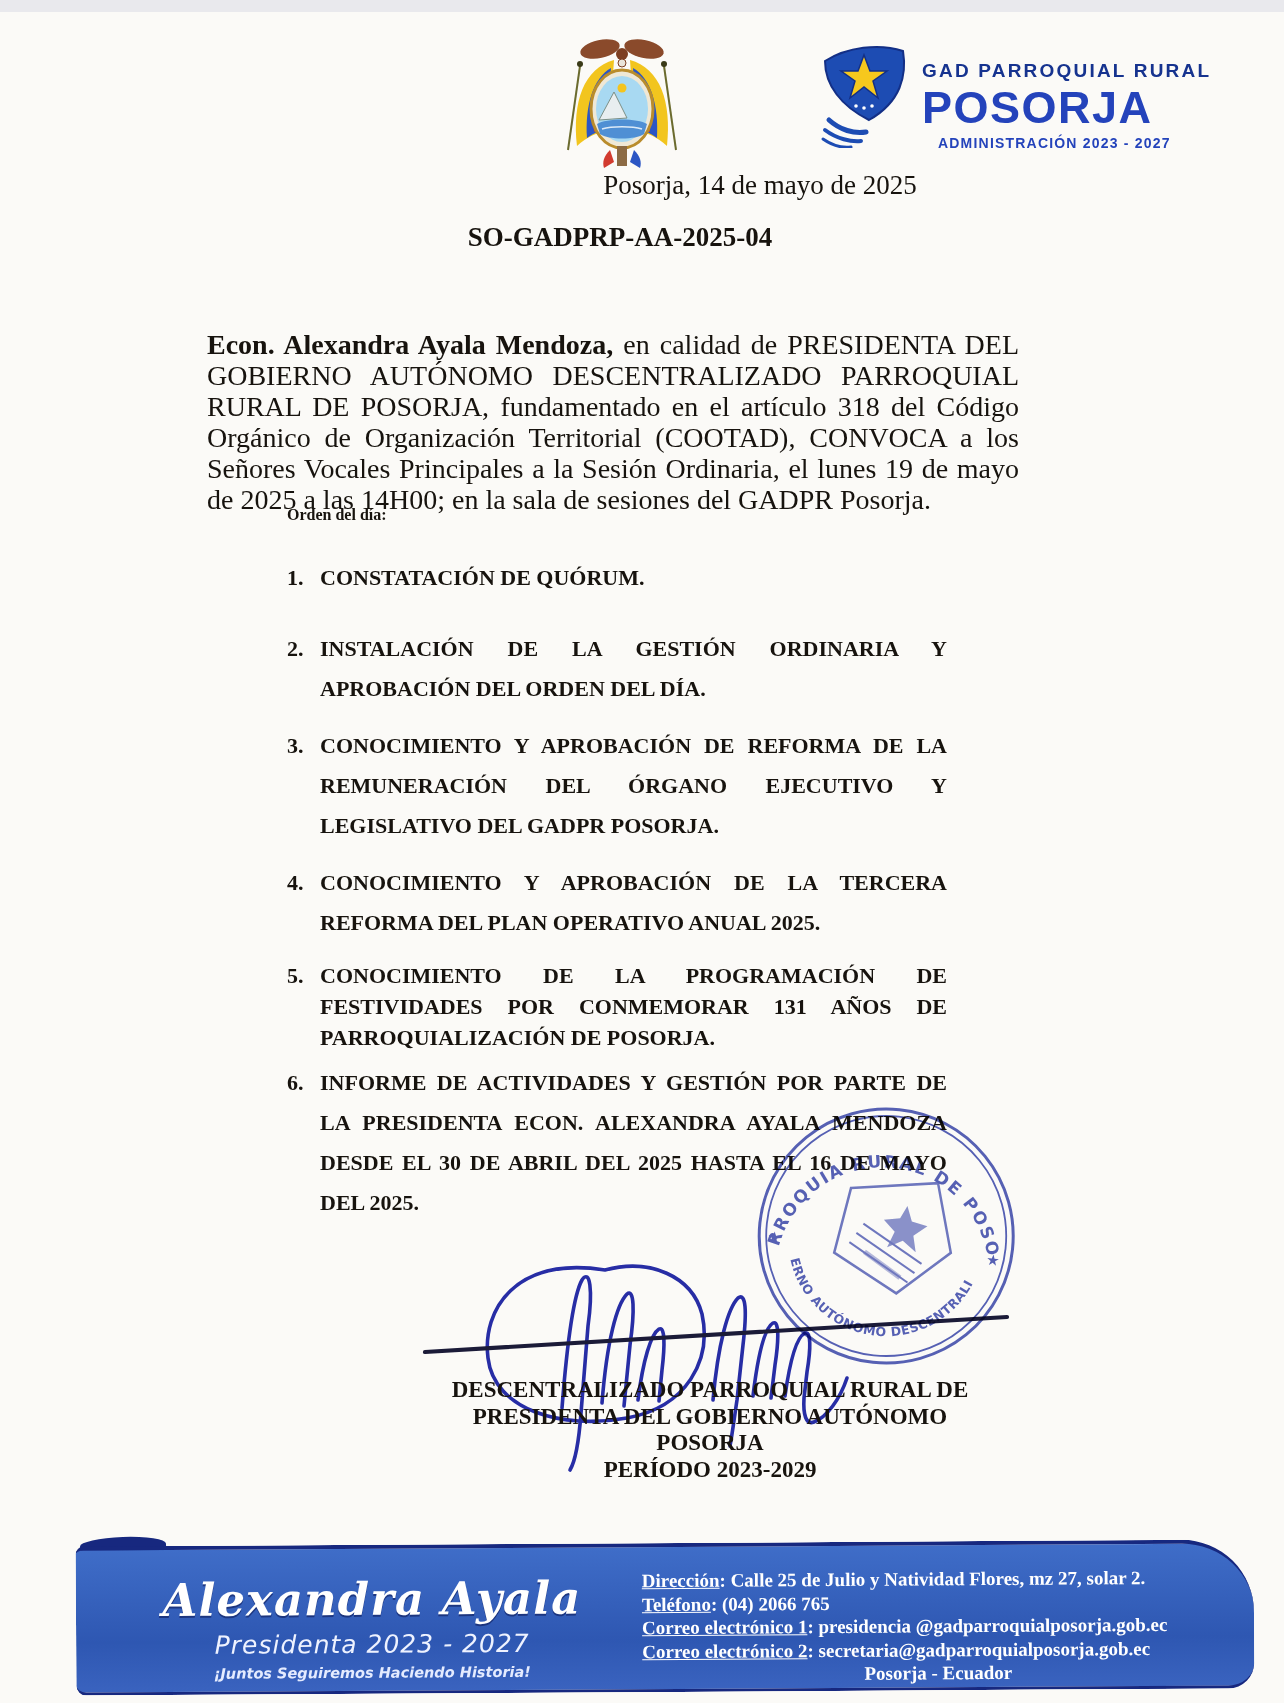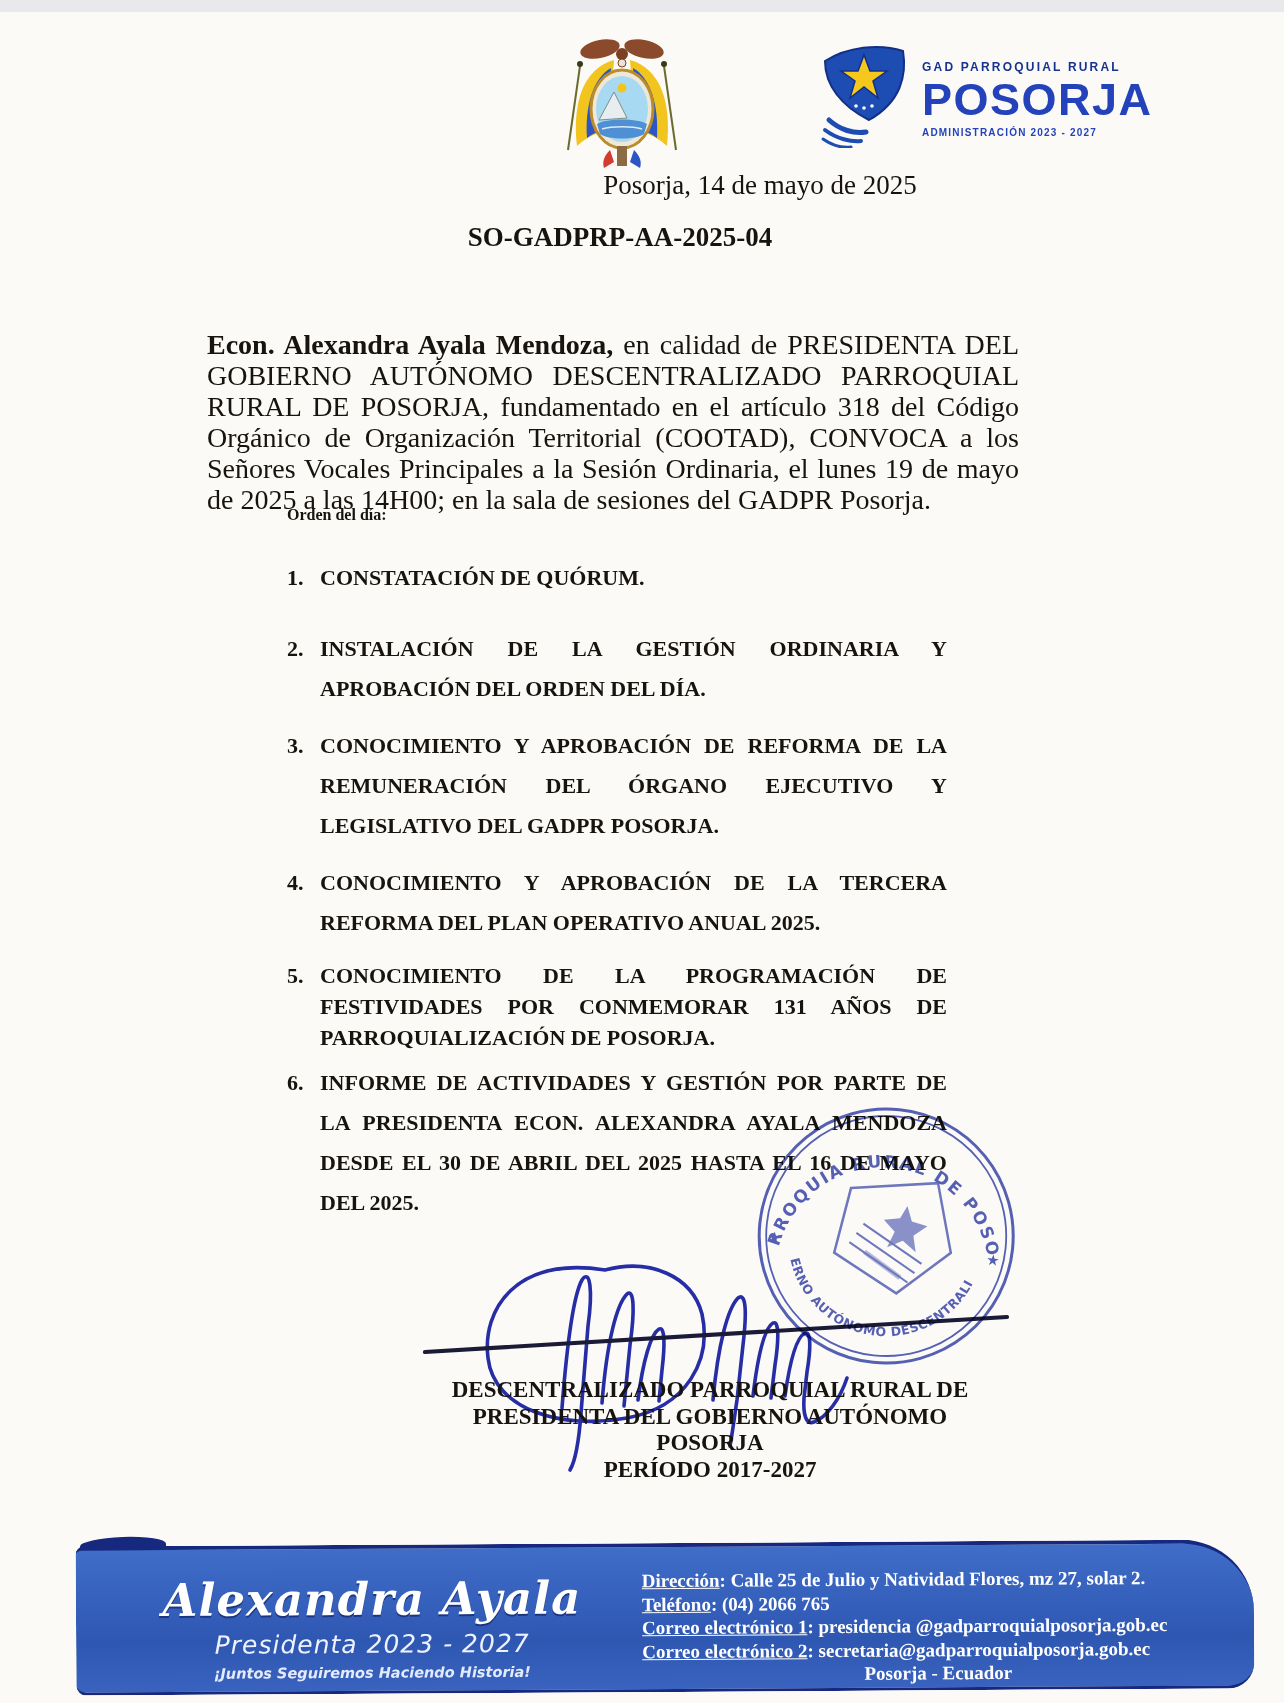--- a/index.html
+++ b/index.html
@@ -7,23 +7,23 @@
     position:relative; width:1284px; height:1703px; margin:0 auto;
     background:#fbfaf7; overflow:hidden;
     font-family:"Liberation Serif", serif; color:#17130e;
   }
   .scan-top { position:absolute; top:0; left:0; right:0; height:12px; background:#e9e9ed; }
 
   
   .coat { position:absolute; left:540px; top:32px; }
   .logo { position:absolute; left:816px; top:40px; display:flex; gap:10px; }
   .logo-text { display:flex; flex-direction:column; }
-  .logo-small { font-family:"Liberation Sans",sans-serif; font-weight:bold; font-size:12px; letter-spacing:2.2px; color:#16338f; margin-top:20px; white-space:nowrap; }
+  .logo-small { font-family:"Liberation Sans",sans-serif; font-weight:bold; font-size:19px; letter-spacing:2.2px; color:#16338f; margin-top:20px; white-space:nowrap; }
   .logo-big   { font-family:"Liberation Sans",sans-serif; font-weight:800; font-size:45px; letter-spacing:1.5px; color:#2443bb; line-height:1; margin-top:3px; }
-  .logo-admin { font-family:"Liberation Sans",sans-serif; font-weight:bold; font-size:10px; letter-spacing:1.2px; color:#2443bb; margin-top:5px; white-space:nowrap; }
+  .logo-admin { font-family:"Liberation Sans",sans-serif; font-weight:bold; font-size:14px; letter-spacing:1.2px; color:#2443bb; margin-top:5px; white-space:nowrap;margin-left:16px; }
 
   .date-line { position:absolute; top:170px; left:560px; width:400px; text-align:center; font-size:27px; }
 
   .doc-title { position:absolute; top:222px; left:0; width:1240px; text-align:center; font-weight:bold; font-size:27px; line-height:30px; }
 
   .intro { position:absolute; top:301px; left:207px; width:812px; font-size:28px; line-height:31px; text-align:justify; }
 
   .agenda-heading { position:absolute; top:506px; left:287px; font-weight:bold; font-size:16px; }
   .agenda { position:absolute; top:558px; left:287px; width:660px; font-weight:bold; font-size:22px; }
   .agenda-item { display:flex; line-height:40px; margin-bottom:17px; }
@@ -186,21 +186,21 @@
         <path d="M375,148 C380,112 387,89 395,85 C401,83 401,100 397,124 L394,150 C393,167 396,177 404,174 C417,169 430,151 437,130"></path>
       </g>
       <path d="M15,104 L597,69" stroke="#1b1b3a" stroke-width="4.2" fill="none" stroke-linecap="round"></path>
     </svg>
   </div>
 
   <div class="sig-block">
     <div>DESCENTRALIZADO PARROQUIAL RURAL DE</div>
     <div>PRESIDENTA DEL GOBIERNO AUTÓNOMO</div>
     <div>POSORJA</div>
-    <div>PERÍODO 2017-2027</div>
+    <div>PERÍODO 2023-2029</div>
   </div>
 
   <div class="footer-curl"></div>
   <div class="footer">
     <div class="footer-name">
       <div class="script-name">Alexandra Ayala</div>
       <div class="footer-title">Presidenta 2023 - 2027</div>
       <div class="footer-slogan">¡Juntos Seguiremos Haciendo Historia!</div>
     </div>
     <div class="footer-contacts">

